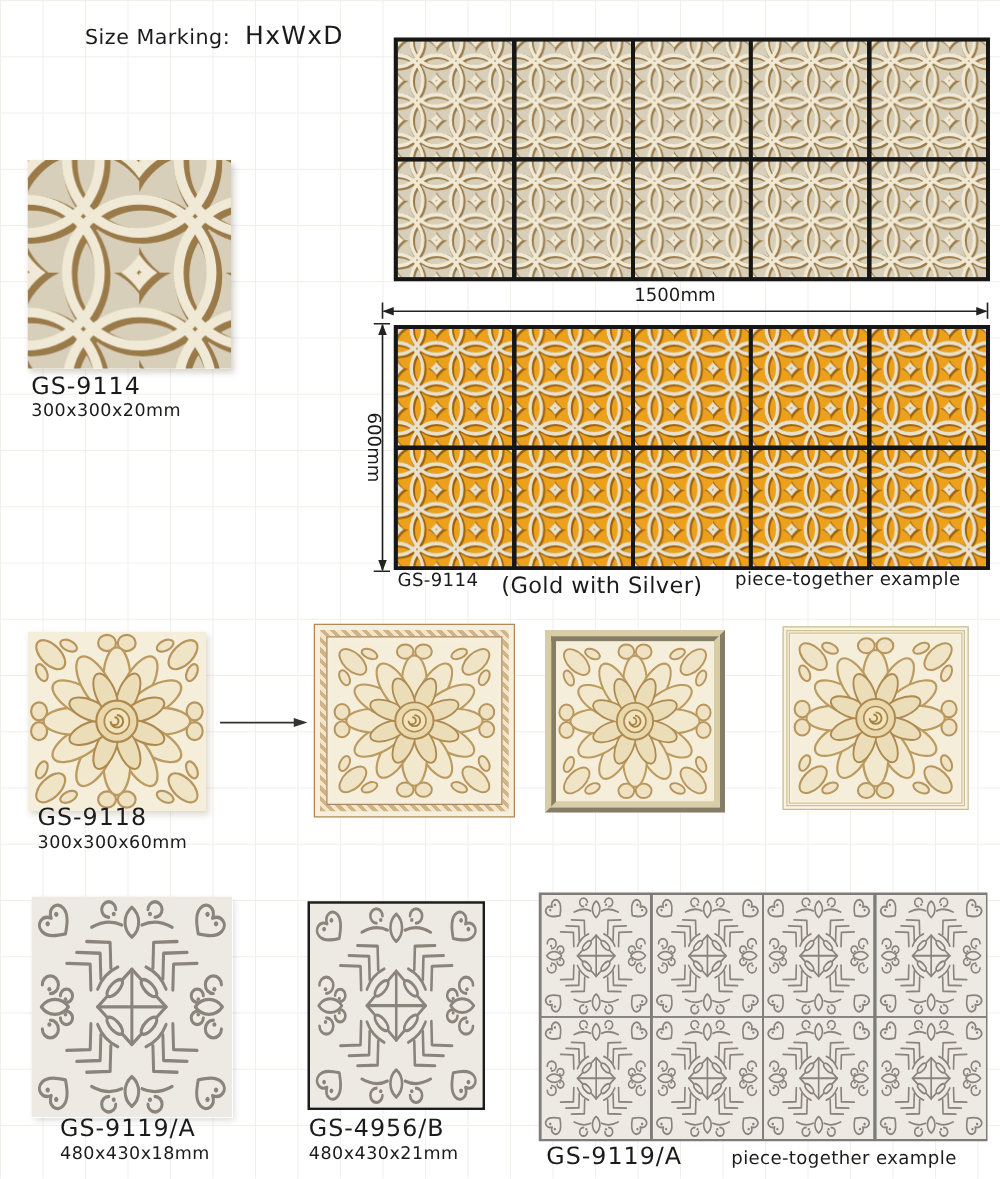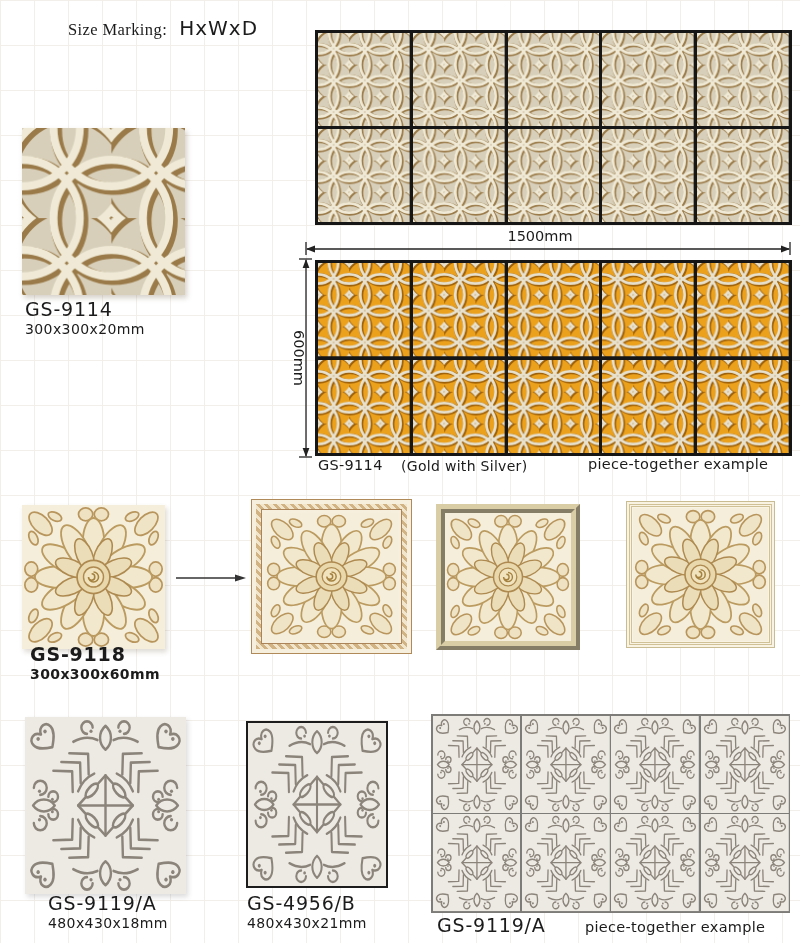--- a/index.html
+++ b/index.html
@@ -12,50 +12,50 @@
     background-size:34px 45px;
     font-family:"DejaVu Sans","Liberation Sans",sans-serif;
     color:#1b1b1b;
   }
   .abs{position:absolute;}
   svg{display:block;}
   .fillsvg{width:100%;height:100%;}
 
   
   .hdr{left:68px;top:16px;display:flex;align-items:baseline;gap:12px;}
-  .hdr .lbl{font-size:16.5px;letter-spacing:.4px;font-family:Liberation Serif, serif;}
+  .hdr .lbl{font-size:16.5px;letter-spacing:.4px;}
   .hdr .fmt{font-size:20px;letter-spacing:1px;text-align:right;}
 
   
   .code{font-size:19px;letter-spacing:.8px;line-height:21px;}
   .size{font-size:14px;letter-spacing:.4px;line-height:18px;}
   .cap{font-size:14.5px;letter-spacing:.3px;}
 
   
   .sw9114{left:22px;top:128px;width:163px;height:167px;box-shadow:2px 3px 5px rgba(90,70,40,.25);}
   .lab9114{left:25px;top:299px;}
   .sw9118{left:22px;top:505px;width:143px;height:144px;box-shadow:2px 3px 5px rgba(90,70,40,.2);}
-  .lab9118{left:30px;top:644px;font-weight:bold;}
+  .lab9118{left:30px;top:644px;}
 
   
   .tgrid{display:grid;box-sizing:border-box;}
   .beige-grid{left:315px;top:30px;width:477px;height:195px;background:#161616;
     padding:3px;gap:3px;grid-template-columns:repeat(5,1fr);grid-template-rows:repeat(2,1fr);}
   .gold-grid{left:315px;top:260px;width:477px;height:196px;background:#161616;
     padding:3px;gap:3px;grid-template-columns:repeat(5,1fr);grid-template-rows:repeat(2,1fr);}
   .ex-grid{left:431px;top:714px;width:359px;height:199px;background:#7e7c78;
     padding:1.5px;gap:1.5px;grid-template-columns:repeat(4,1fr);grid-template-rows:repeat(2,1fr);}
 
   
   .dimh{left:303px;top:228px;width:490px;height:28px;}
   .dimv{left:287px;top:256px;width:26px;height:204px;}
 
   
   .gcap-code{left:318px;top:457px;}
-  .gcap-var{left:401px;top:458px;font-size:14px;}
+  .gcap-var{left:401px;top:458px;font-size:18px;}
   .gcap-ex{left:588px;top:456px;}
 
   
   .frame1{left:251px;top:499px;width:161px;height:155px;box-sizing:border-box;
     border:1px solid #b08a58;background:#f6efdd;padding:4px;}
   .rope{width:100%;height:100%;box-sizing:border-box;
     background:repeating-linear-gradient(45deg,#d2b384 0 3px,#f1e5cb 3px 6px);padding:5px;}
   .rope-inner{width:100%;height:100%;box-sizing:border-box;border:1px solid #ab845a;
     background:#f6efdd;padding:3px;}
   .frame2{left:436px;top:504px;width:144px;height:146px;box-sizing:border-box;

